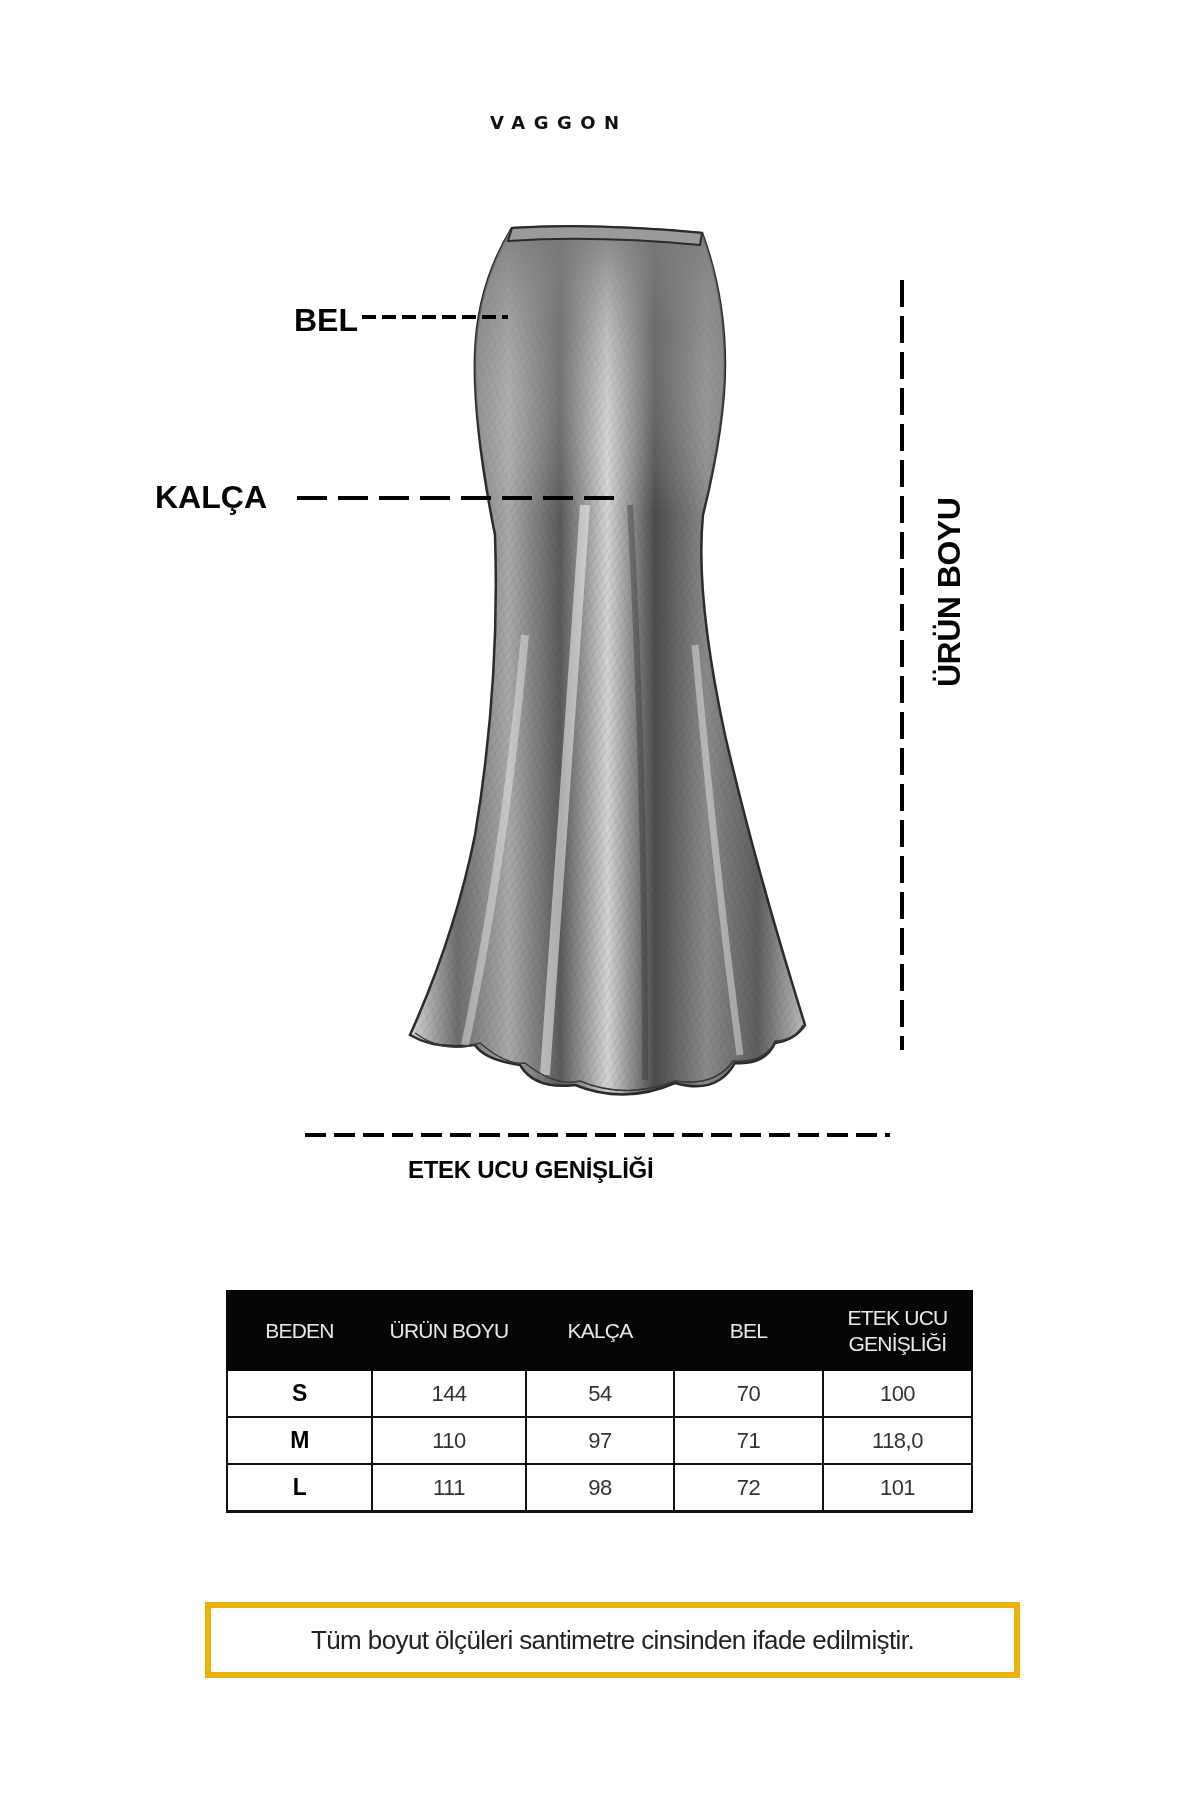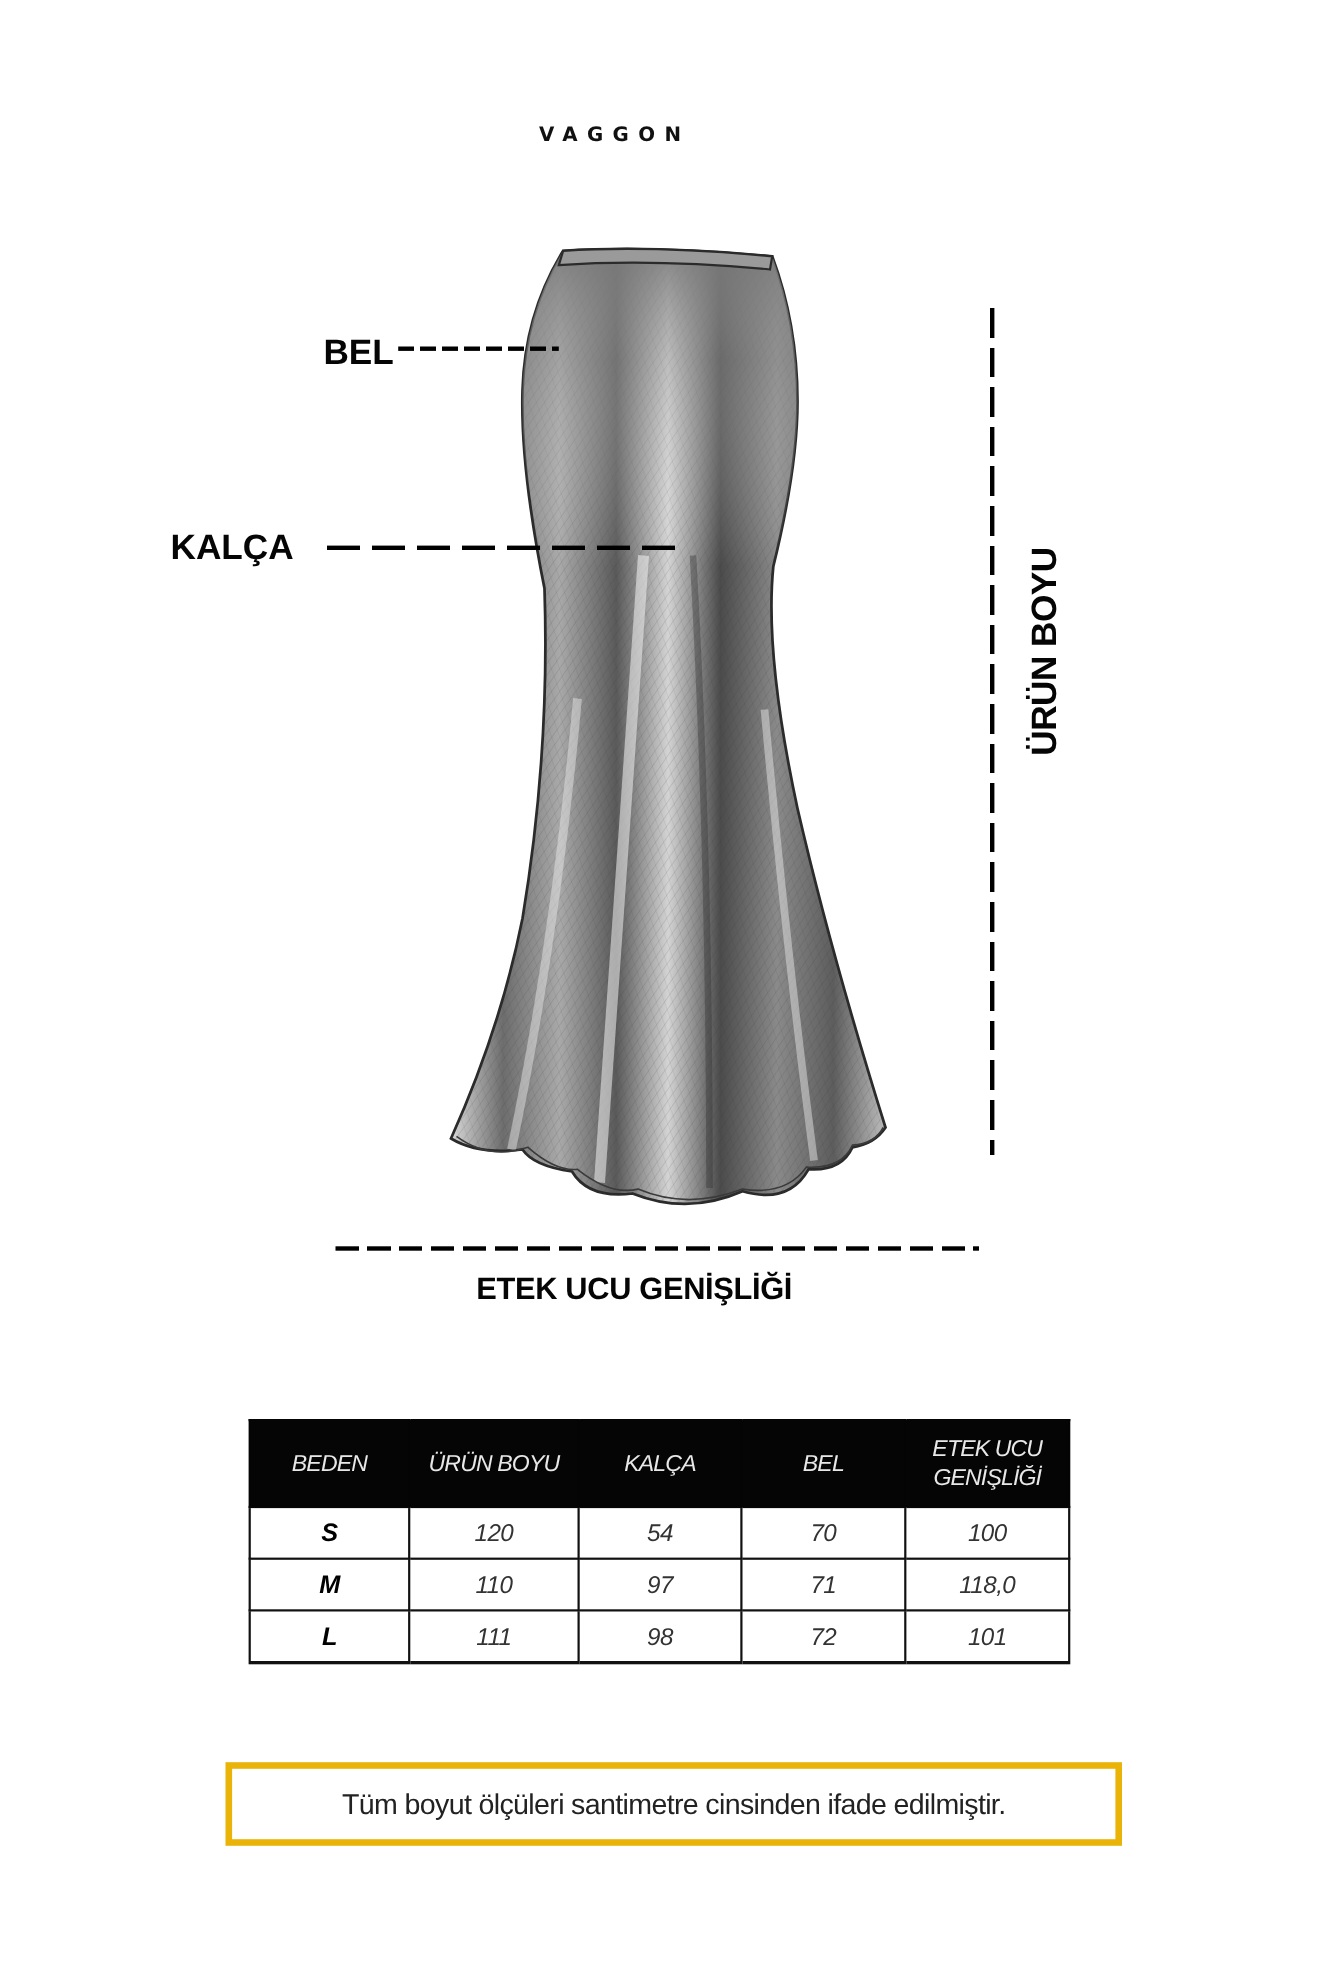--- a/index.html
+++ b/index.html
@@ -11,36 +11,36 @@
            letter-spacing: 8.5px; line-height: 30px; color: #111; white-space: nowrap; }
 
   .sketch { position: absolute; left: 395px; top: 215px; width: 420px; height: 890px; }
 
   .label-bold { position: absolute; font-family: "Liberation Sans", sans-serif; font-weight: bold;
                 color: #050505; white-space: nowrap; line-height: 1; }
   .lbl-bel { left: 294px; top: 304px; font-size: 32px; }
   .lbl-kalca { left: 155px; top: 481px; font-size: 32px; }
   .lbl-length { left: 950px; top: 585px; font-size: 32px; transform-origin: 0 0;
                 transform: rotate(-90deg) translate(-102px, -17px); letter-spacing: -0.5px; }
-  .lbl-hem { left: 433px; top: 1158px; font-size: 28px; letter-spacing: -0.3px; }
+  .lbl-hem { left: 408px; top: 1158px; font-size: 24px; letter-spacing: -0.3px; }
 
   .dash-h { position: absolute; height: 0; }
   .dash-v { position: absolute; width: 0; }
   .kalca-line { left: 297px; top: 496px; width: 320px; border-top: 4px solid transparent;
                 background: repeating-linear-gradient(90deg, #000 0 30px, transparent 30px 41px);
                 height: 4px; border: none; }
   .length-line { left: 900px; top: 280px; height: 770px; width: 4px;
                  background: repeating-linear-gradient(180deg, #000 0 27px, transparent 27px 36px); }
   .hem-line { left: 305px; top: 1133px; width: 585px; height: 4px;
               background: repeating-linear-gradient(90deg, #000 0 21px, transparent 21px 29px); }
   .bel-line2 { left: 362px; top: 315px; width: 146px; height: 4px;
                background: repeating-linear-gradient(90deg, #000 0 14px, transparent 14px 20px); }
 
   table.sizes { position: absolute; left: 226px; top: 1290px; width: 745px; border-collapse: collapse;
-                table-layout: fixed; font-style: italic; }
+                table-layout: fixed; }
   table.sizes th { background: #050505; color: #e8e8e8; font-weight: normal; font-size: 21px;
                    height: 77px; padding: 0; font-family: "Liberation Sans", sans-serif;
                    letter-spacing: -0.8px; line-height: 26px; border: 2px solid #050505; }
   table.sizes td { border: 2px solid #111; height: 45px; padding: 0; text-align: center;
                    font-size: 22px; color: #333; font-family: "Liberation Sans", sans-serif;
                    letter-spacing: -0.5px; }
   table.sizes td.size { font-weight: bold; color: #000; font-size: 23px; }
   table.sizes tr:last-child td { border-bottom: 3px solid #111; }
 
   .note { position: absolute; left: 205px; top: 1602px; width: 803px; height: 64px;
@@ -127,21 +127,21 @@
       <th>BEL</th>
       <th>
         <span>ETEK UCU</span><br>
         <span>GENİŞLİĞİ</span>
       </th>
     </tr>
   </thead>
   <tbody>
     <tr>
       <td class="size">S</td>
-      <td>120</td>
+      <td>144</td>
       <td>54</td>
       <td>70</td>
       <td>100</td>
     </tr>
     <tr>
       <td class="size">M</td>
       <td>110</td>
       <td>97</td>
       <td>71</td>
       <td>118,0</td>

